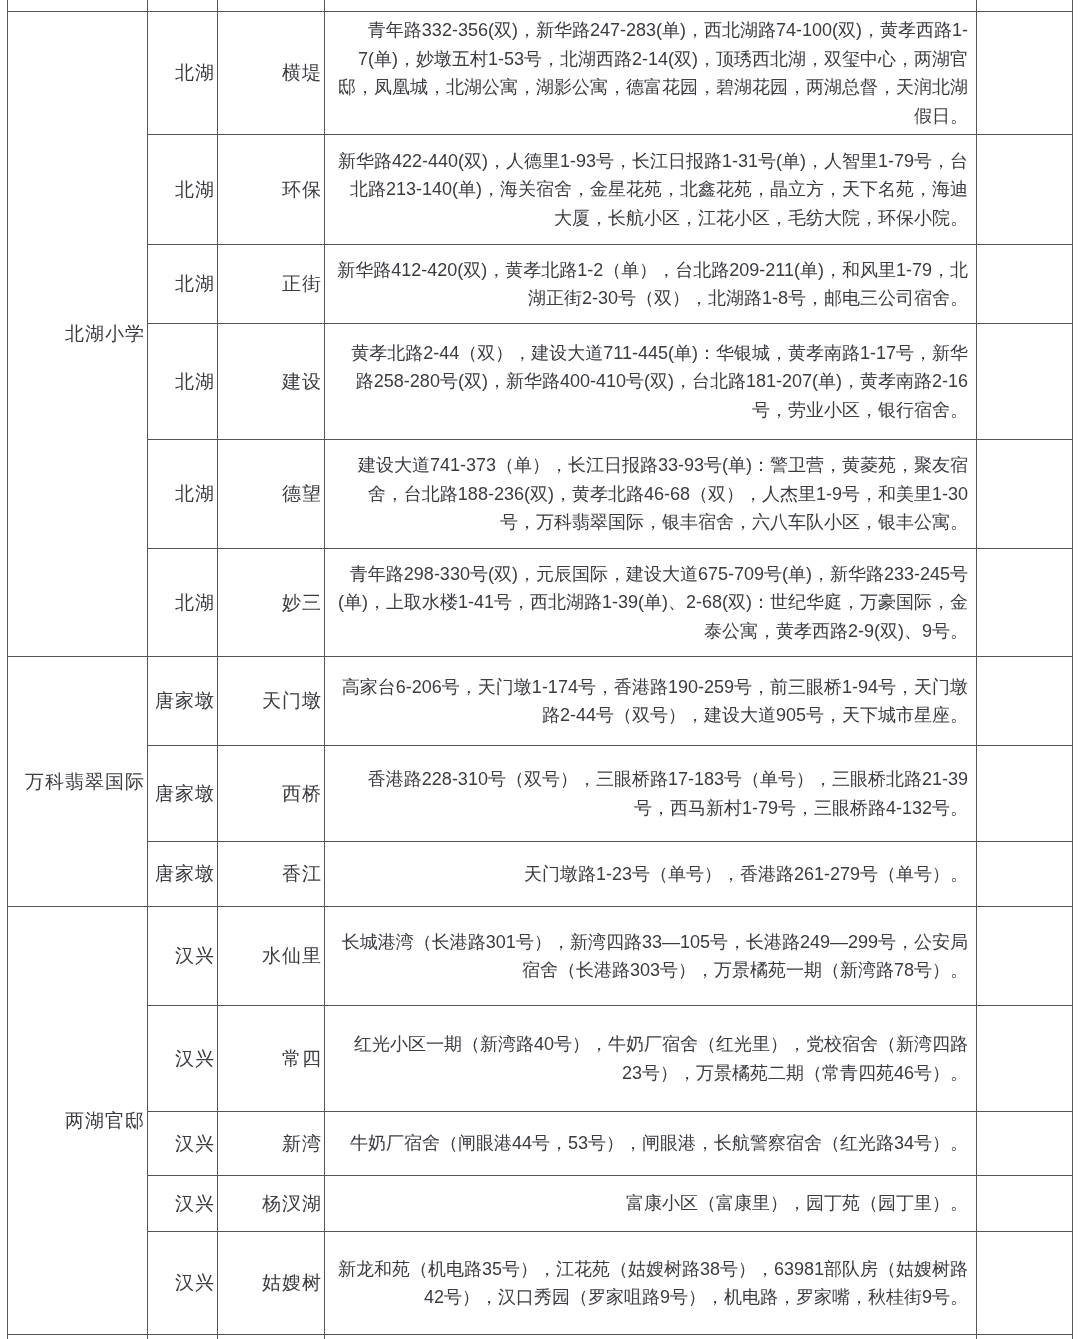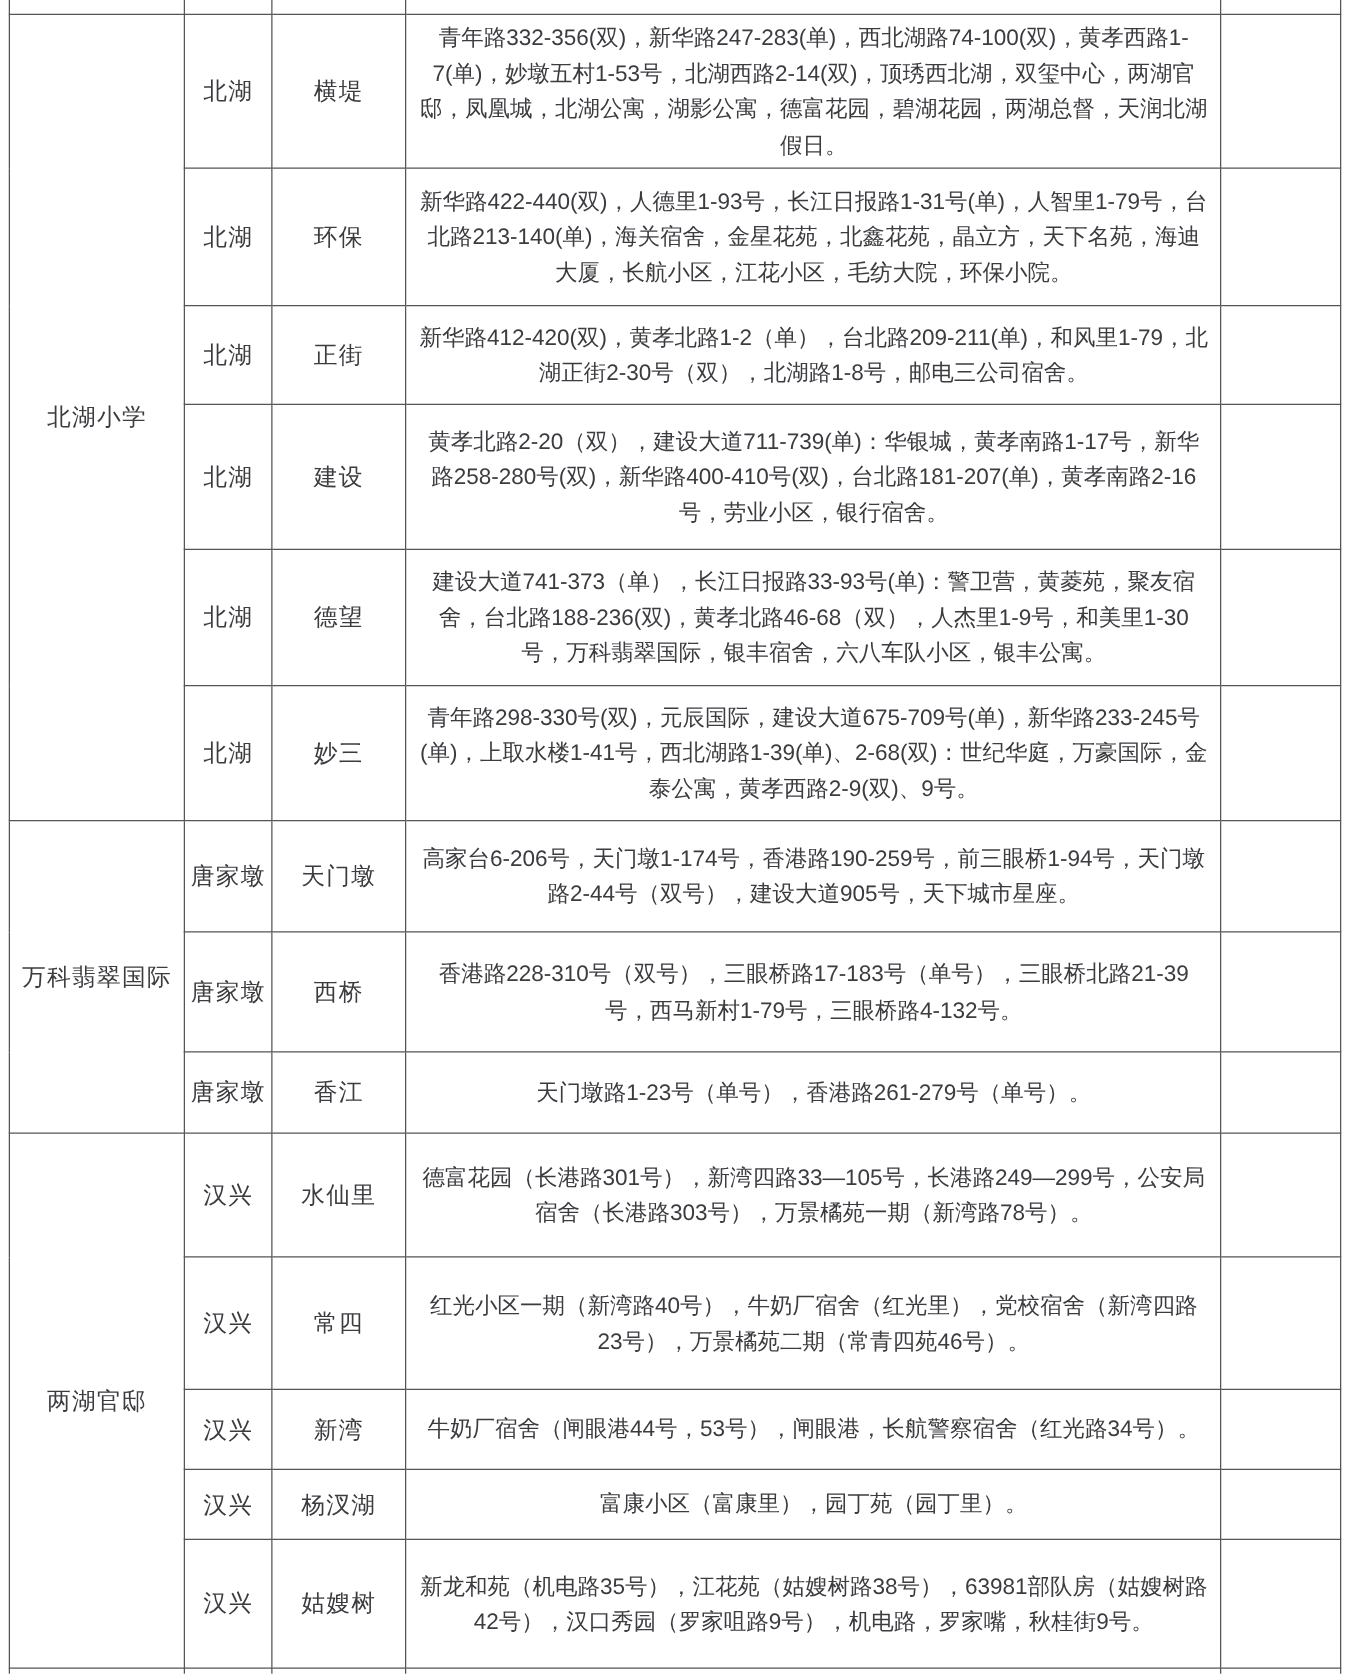--- a/index.html
+++ b/index.html
@@ -22,30 +22,30 @@
     border-collapse: collapse;
     table-layout: fixed;
   }
   td {
     border: 1px solid #555557;
     vertical-align: middle;
     color: #3b3b40;
     overflow: hidden;
   }
   td.school-cell, td.district-cell, td.area-cell {
-    text-align: center;
+    text-align: right;
     font-size: 19px;
     letter-spacing: 1px;
     padding: 2px;
   }
   td.addr-cell {
     font-size: 18px;
     line-height: 28.5px;
     padding: 4px 8px 4px 9px;
-    text-align: center;
+    text-align: right;
   }
   td.empty-cell { background: #ffffff; }
   tr.partial-row td { padding: 0; }
 </style>
 </head>
 <body>
 
 <div class="viewport">
   <table class="zone-table">
     <colgroup>
@@ -78,21 +78,21 @@
         </tr>
         <tr style="height: 79px;">
           <td class="district-cell">北湖</td>
           <td class="area-cell">正街</td>
           <td class="addr-cell">新华路412-420(双)，黄孝北路1-2（单），台北路209-211(单)，和风里1-79，北湖正街2-30号（双），北湖路1-8号，邮电三公司宿舍。</td>
           <td class="empty-cell"></td>
         </tr>
         <tr style="height: 116px;">
           <td class="district-cell">北湖</td>
           <td class="area-cell">建设</td>
-          <td class="addr-cell">黄孝北路2-20（双），建设大道711-739(单)：华银城，黄孝南路1-17号，新华路258-280号(双)，新华路400-410号(双)，台北路181-207(单)，黄孝南路2-16号，劳业小区，银行宿舍。</td>
+          <td class="addr-cell">黄孝北路2-44（双），建设大道711-445(单)：华银城，黄孝南路1-17号，新华路258-280号(双)，新华路400-410号(双)，台北路181-207(单)，黄孝南路2-16号，劳业小区，银行宿舍。</td>
           <td class="empty-cell"></td>
         </tr>
         <tr style="height: 109px;">
           <td class="district-cell">北湖</td>
           <td class="area-cell">德望</td>
           <td class="addr-cell">建设大道741-373（单），长江日报路33-93号(单)：警卫营，黄菱苑，聚友宿舍，台北路188-236(双)，黄孝北路46-68（双），人杰里1-9号，和美里1-30号，万科翡翠国际，银丰宿舍，六八车队小区，银丰公寓。</td>
           <td class="empty-cell"></td>
         </tr>
         <tr style="height: 108px;">
           <td class="district-cell">北湖</td>
@@ -116,21 +116,21 @@
         <tr style="height: 65px;">
           <td class="district-cell">唐家墩</td>
           <td class="area-cell">香江</td>
           <td class="addr-cell">天门墩路1-23号（单号），香港路261-279号（单号）。</td>
           <td class="empty-cell"></td>
         </tr>
         <tr style="height: 99px;">
           <td class="school-cell" rowspan="5">两湖官邸</td>
           <td class="district-cell">汉兴</td>
           <td class="area-cell">水仙里</td>
-          <td class="addr-cell">德富花园（长港路301号），新湾四路33—105号，长港路249—299号，公安局宿舍（长港路303号），万景橘苑一期（新湾路78号）。</td>
+          <td class="addr-cell">长城港湾（长港路301号），新湾四路33—105号，长港路249—299号，公安局宿舍（长港路303号），万景橘苑一期（新湾路78号）。</td>
           <td class="empty-cell"></td>
         </tr>
         <tr style="height: 106px;">
           <td class="district-cell">汉兴</td>
           <td class="area-cell">常四</td>
           <td class="addr-cell">红光小区一期（新湾路40号），牛奶厂宿舍（红光里），党校宿舍（新湾四路23号），万景橘苑二期（常青四苑46号）。</td>
           <td class="empty-cell"></td>
         </tr>
         <tr style="height: 64px;">
           <td class="district-cell">汉兴</td>

